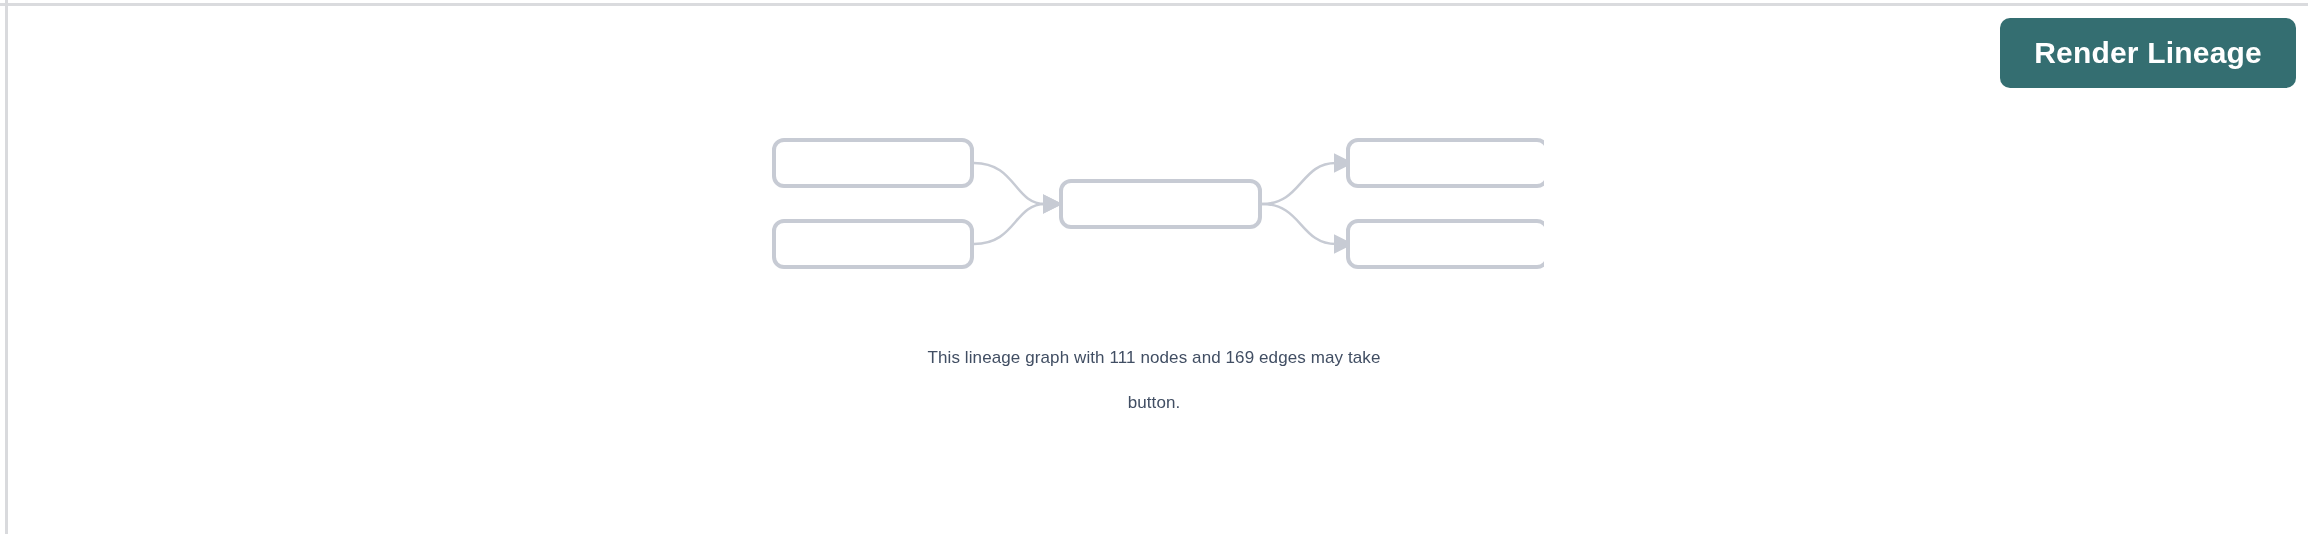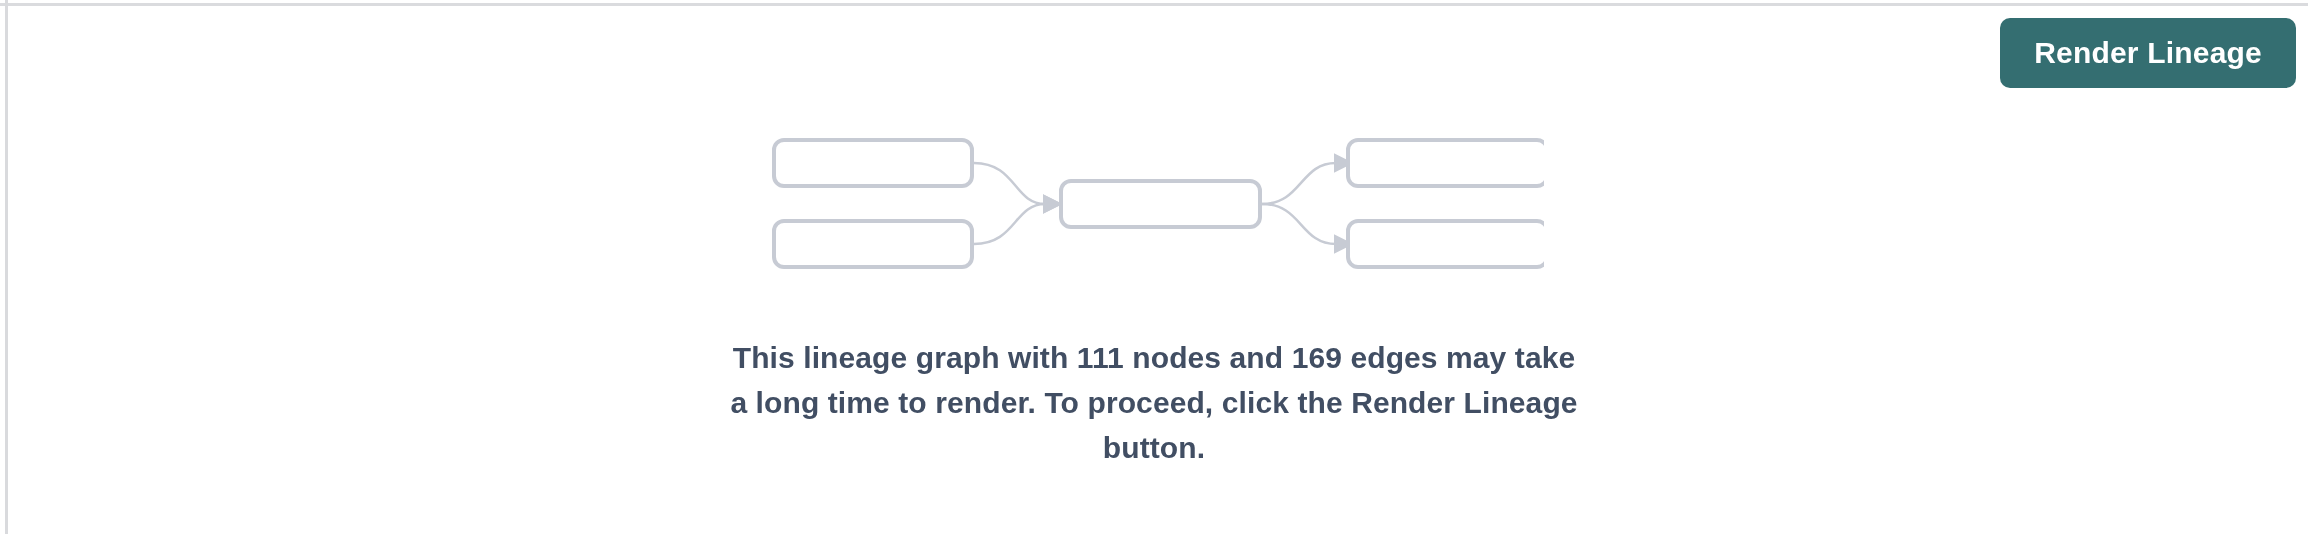--- a/index.html
+++ b/index.html
@@ -50,22 +50,22 @@
   }
   .graph-svg {
     display: block;
     margin: 0 auto;
     width: 780px;
     height: 140px;
   }
   .message {
     margin-top: 60px;
     color: #414e63;
-    font-size: 30px;
-    font-weight: bold;
+    font-size: 17px;
+    font-weight: normal;
     line-height: 45px;
     letter-spacing: 0.1px;
   }
 </style>
 </head>
 <body>
 
 <div>
 
   <div class="top-divider"></div>
@@ -93,19 +93,18 @@
         <rect x="10" y="5" width="198" height="46" rx="10"></rect>
         <rect x="10" y="86" width="198" height="46" rx="10"></rect>
         <rect x="297" y="46" width="199" height="46" rx="10"></rect>
         <rect x="584" y="5" width="199" height="46" rx="10"></rect>
         <rect x="584" y="86" width="199" height="46" rx="10"></rect>
       </g>
     </svg>
 
     <div class="message">
       <div>This lineage graph with 111 nodes and 169 edges may take</div>
-      <div>a long time to render. To proceed, click the Render Lineage</div>
       <div>button.</div>
     </div>
 
   </div>
 
 </div>
 
 </body></html>

